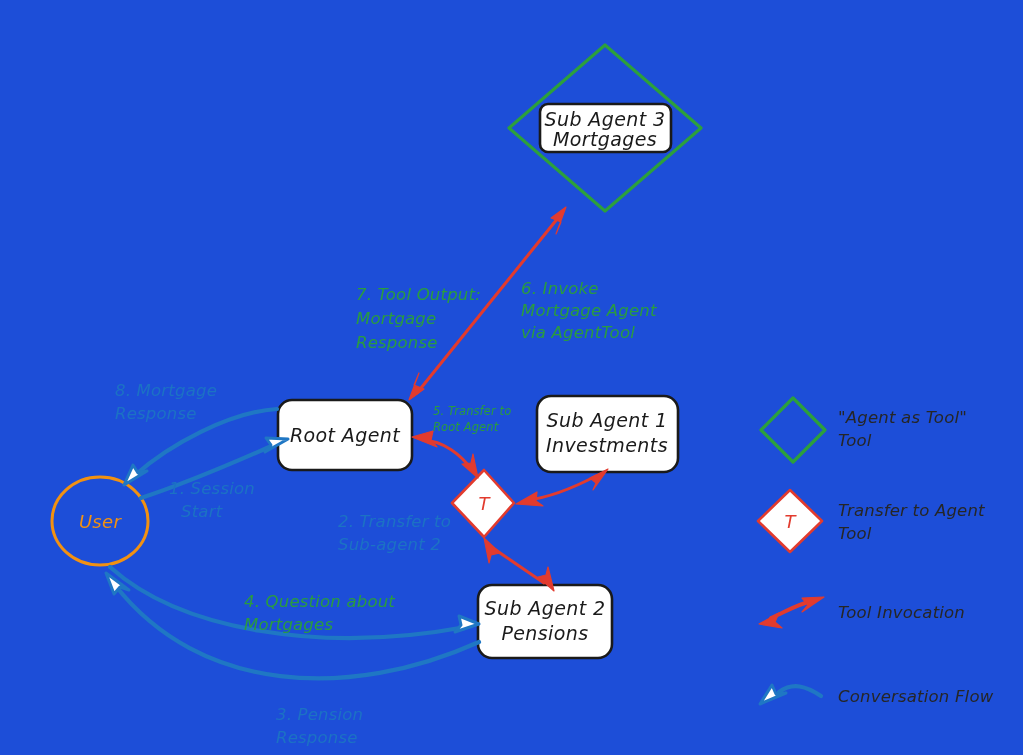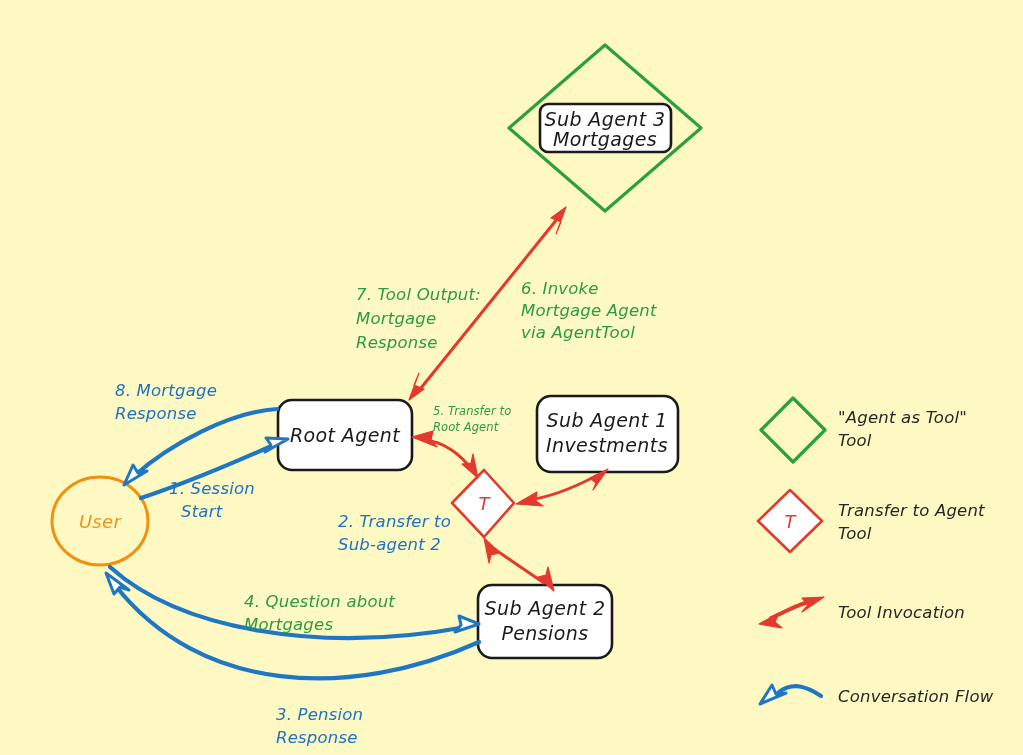--- a/index.html
+++ b/index.html
@@ -11,21 +11,21 @@
   body {
     width: 1023px;
     height: 755px;
     font-family: "DejaVu Sans", sans-serif;
     overflow: hidden;
   }
   #canvas-wrap {
     position: relative;
     width: 1023px;
     height: 755px;
-    background: #fef9c3;
+    background: #1d4ed8;
   }
   svg#diagram {
     position: absolute;
     top: 0;
     left: 0;
     width: 1023px;
     height: 755px;
   }
   .node-label {
     font-family: "DejaVu Sans", sans-serif;

